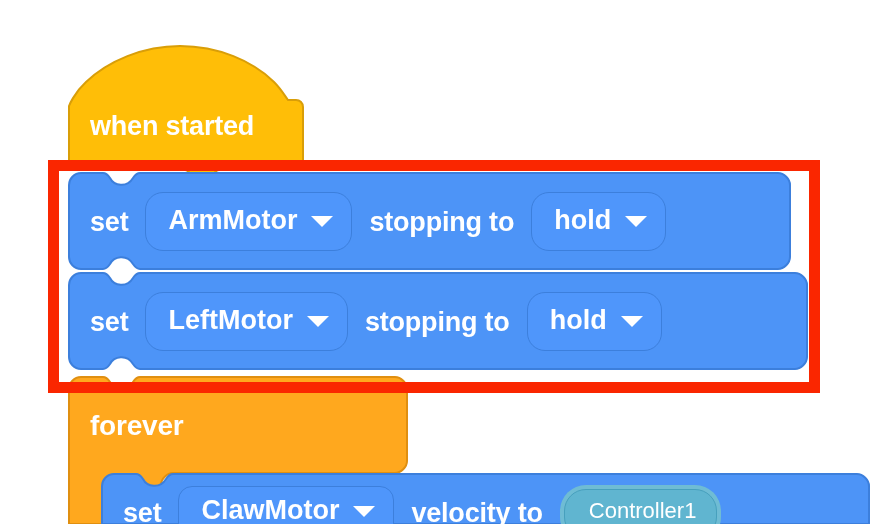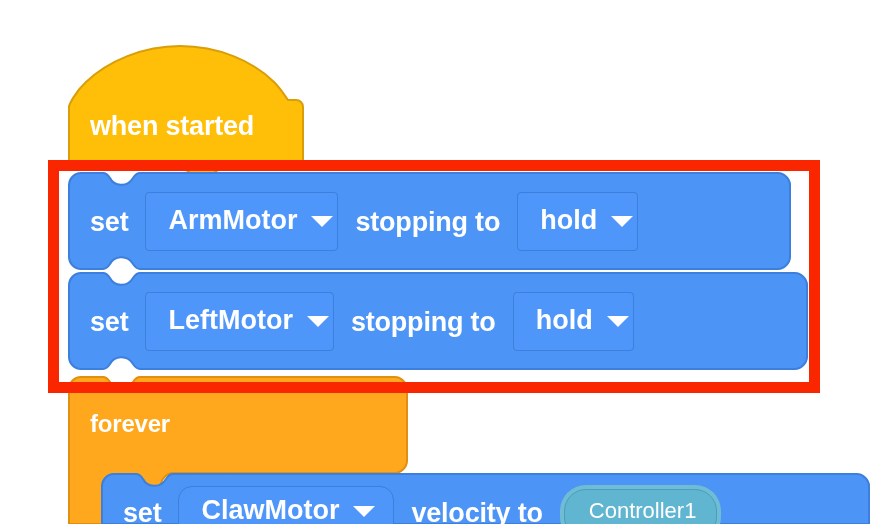--- a/index.html
+++ b/index.html
@@ -25,21 +25,21 @@
   
   .blk-label {
     color: #ffffff;
     font-weight: bold;
     font-size: 27px;
     letter-spacing: -0.2px;
     white-space: nowrap;
     line-height: 1;
   }
   .blk-label.big {
-    font-size: 24px;
+    font-size: 28px;
   }
 
   
   .hat-block {
     position: absolute;
     left: 68px;
     top: 44px;
     width: 236px;
     height: 130px;
   }
@@ -68,22 +68,22 @@
   }
   .stack-row .blk-label { padding-top: 2px; }
 
   
   .dropdown {
     display: inline-flex;
     align-items: center;
     gap: 14px;
     background: #4f96fb;
     border: 1px solid #3c7fdc;
-    border-radius: 4px;
-    padding: 14px 4px 16px 22px;
+    border-radius: 18px;
+    padding: 14px 18px 16px 22px;
     box-sizing: border-box;
   }
   .dropdown .dd-text {
     color: #ffffff;
     font-weight: bold;
     font-size: 27px;
     white-space: nowrap;
     line-height: 1;
   }
   .caret {

